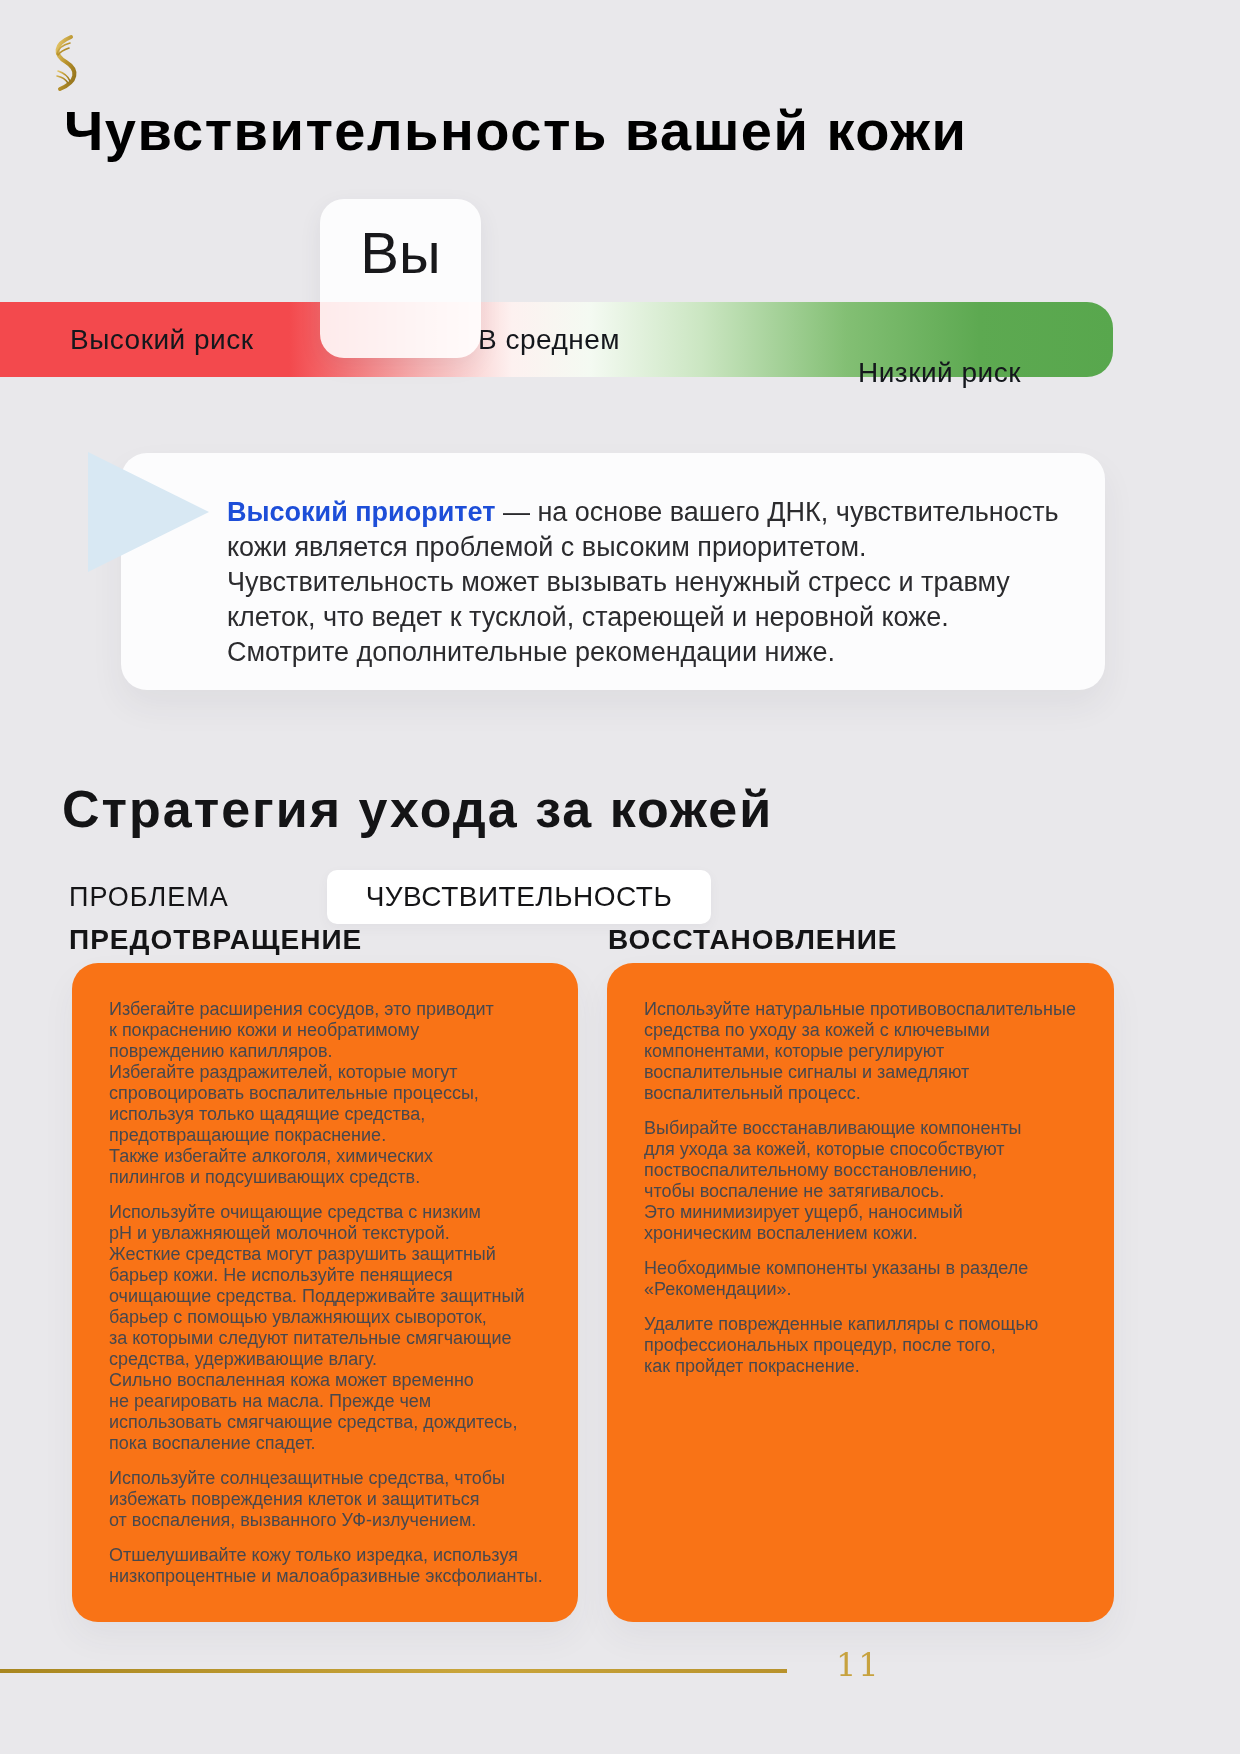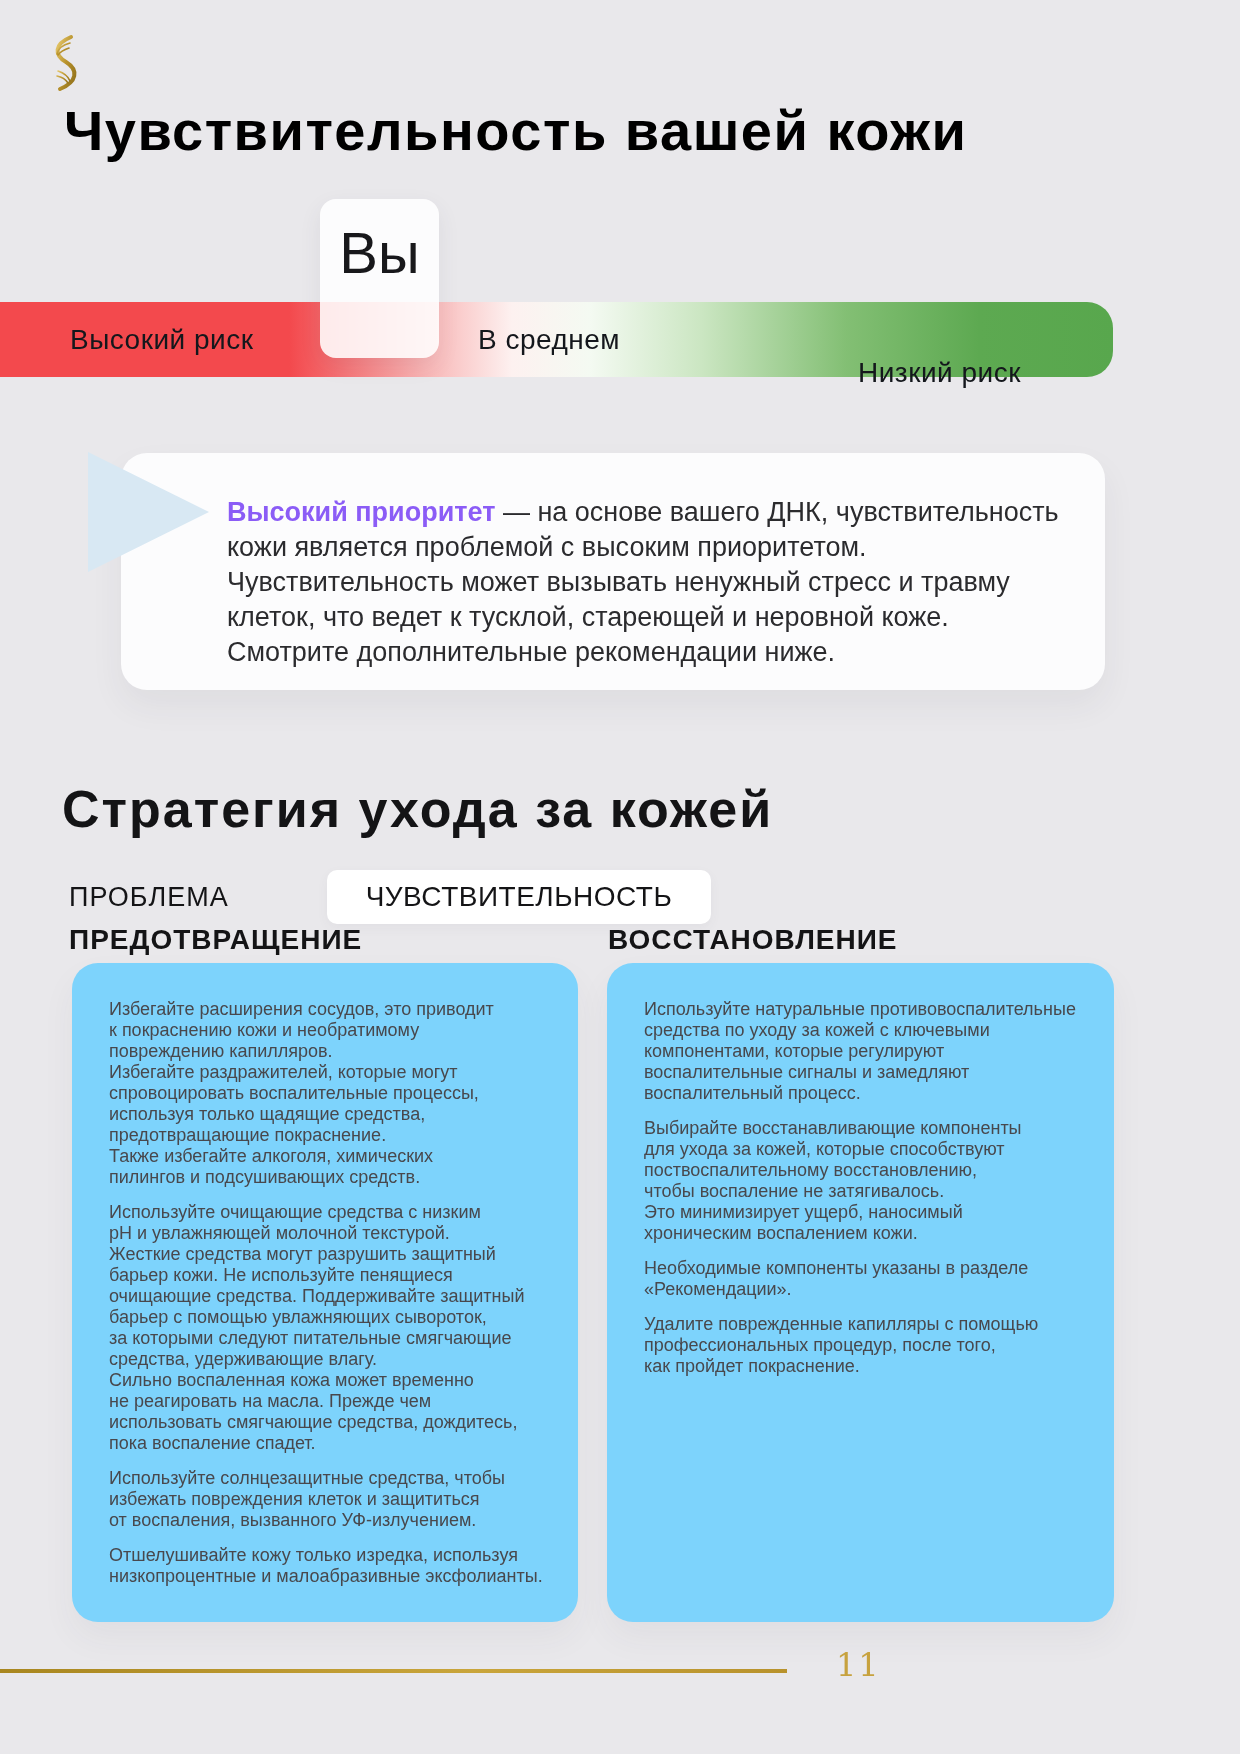--- a/index.html
+++ b/index.html
@@ -26,37 +26,37 @@
   }
   .risk-label{
     position:absolute;top:0;height:100%;
     display:flex;align-items:center;
     font-size:28px;letter-spacing:0.5px;color:#14171c;white-space:nowrap;
   }
   .risk-label.high{left:70px;}
   .risk-label.medium{left:478px;}
   .risk-label.low{left:858px;margin-top:33px;}
   .you-marker{
-    position:absolute;left:320px;top:199px;width:119px;height:159px;
-    background:rgba(255,255,255,0.87);border-radius:16px;z-index:3;
+    position:absolute;left:320px;top:199px;width:161px;height:159px;
+    background:rgba(255,255,255,0.87);border-radius:24px;z-index:3;
     display:flex;justify-content:center;
     box-shadow:0 8px 22px rgba(70,70,90,0.08);
   }
   .you-marker span{font-size:58px;line-height:64px;margin-top:22px;color:#18181b;}
   
   .priority-card{
     position:absolute;left:121px;top:453px;width:984px;height:237px;
     background:#fcfcfd;border-radius:26px;z-index:1;
     box-shadow:0 16px 34px rgba(50,50,70,0.06);
   }
   .priority-text{
     position:absolute;left:106px;top:42px;width:880px;margin:0;
     font-size:27px;line-height:35px;color:#2b2b2e;white-space:pre-line;
   }
-  .priority-text strong{font-weight:700;color:#8b5cf6;}
+  .priority-text strong{font-weight:700;color:#1d4ed8;}
   .pointer-triangle{position:absolute;left:88px;top:452px;z-index:2;}
   
   .section-title{
     position:absolute;left:62px;top:780px;margin:0;
     font-size:52px;line-height:58px;font-weight:800;letter-spacing:2px;
     color:#141416;white-space:nowrap;
   }
   .problem-label{
     position:absolute;left:69px;top:870px;height:54px;
     display:flex;align-items:center;
@@ -70,21 +70,21 @@
     box-shadow:0 4px 12px rgba(70,70,90,0.05);
   }
   .col-header{
     position:absolute;top:924px;margin:0;
     font-size:28px;font-weight:700;letter-spacing:1px;color:#141416;white-space:nowrap;
   }
   .col-header.prevention{left:69px;}
   .col-header.recovery{left:608px;}
   .content-card{
     position:absolute;top:963px;height:659px;box-sizing:border-box;
-    background:#7dd3fc;border-radius:26px;
+    background:#f97316;border-radius:26px;
     padding:36px 28px 0 37px;
     box-shadow:0 16px 34px rgba(50,50,70,0.05);
   }
   .content-card.prevention{left:72px;width:506px;}
   .content-card.recovery{left:607px;width:507px;}
   .content-card p{
     margin:0 0 14px;font-size:18px;line-height:21px;
     color:#48484d;white-space:pre-line;
   }
   

